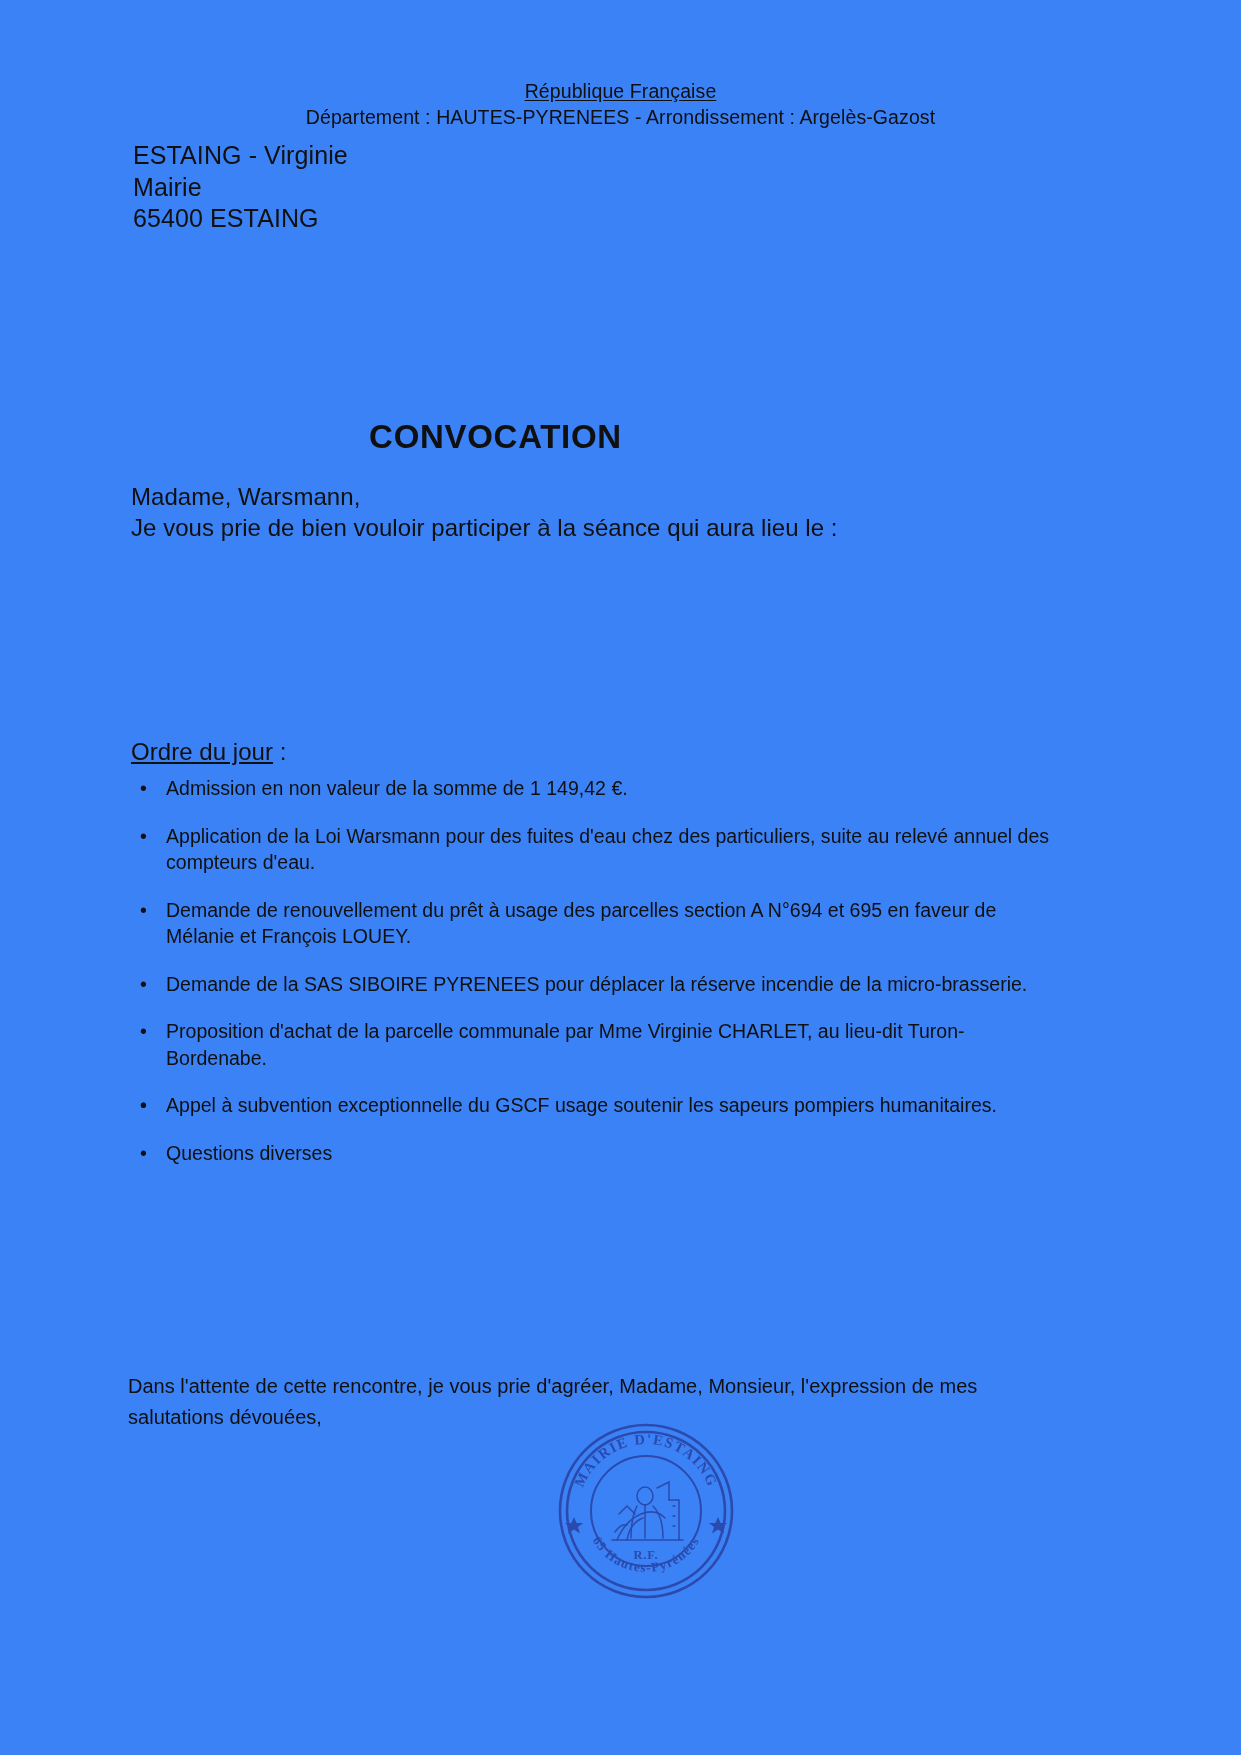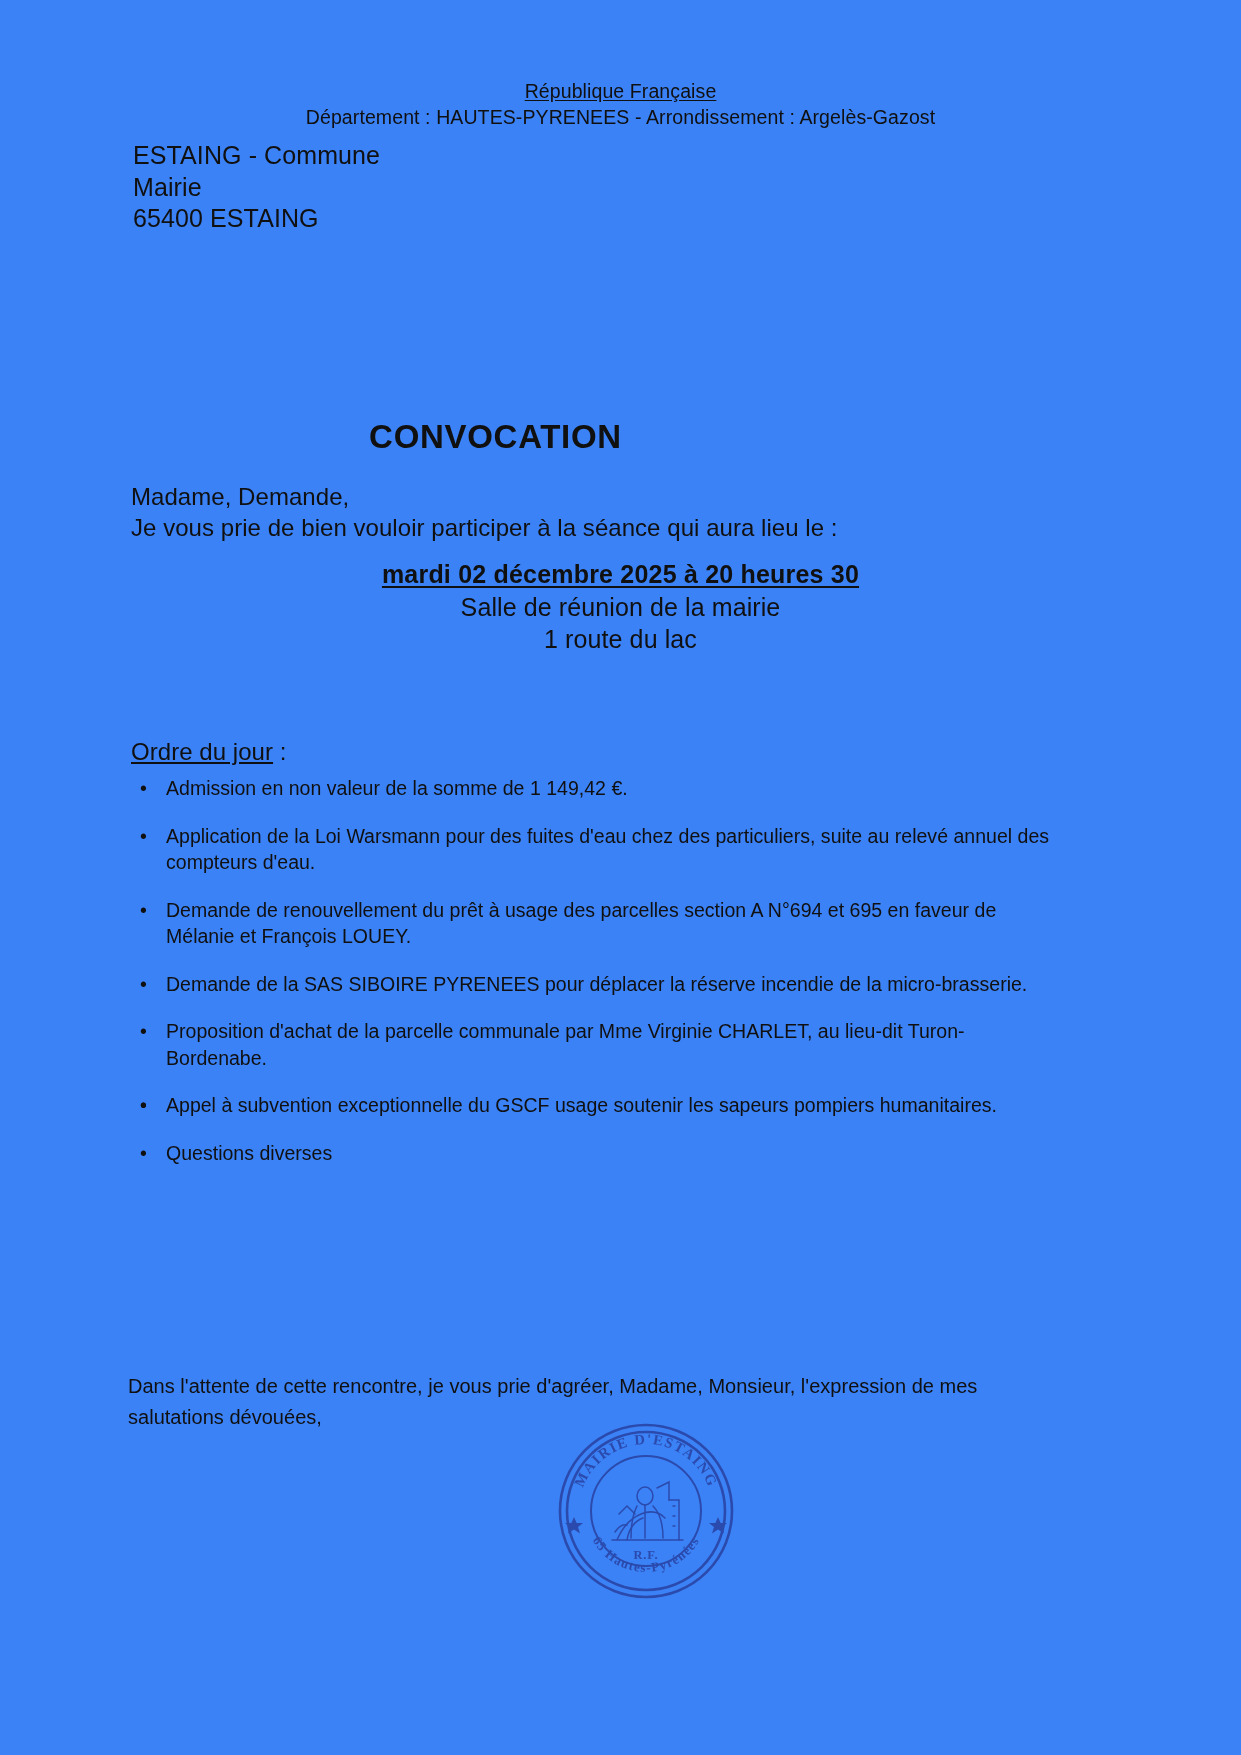--- a/index.html
+++ b/index.html
@@ -176,38 +176,33 @@
 <body>
 
 <div class="page">
 
   <div class="doc-header">
     <div class="republique">République Française</div>
     <div class="departement">Département : HAUTES-PYRENEES - Arrondissement : Argelès-Gazost</div>
   </div>
 
   <div class="sender">
-    <div>ESTAING - Commune</div>
+    <div>ESTAING - Virginie</div>
     <div>Mairie</div>
     <div>65400 ESTAING</div>
   </div>
 
 
   <div class="doc-title">CONVOCATION</div>
 
   <div class="intro">
-    <div>Madame, Demande,</div>
+    <div>Madame, Warsmann,</div>
     <div>Je vous prie de bien vouloir participer à la séance qui aura lieu le :</div>
   </div>
 
-  <div class="meeting">
-    <div class="meeting-when">mardi 02 décembre 2025 à 20 heures 30</div>
-    <div class="meeting-where">Salle de réunion de la mairie</div>
-    <div class="meeting-where">1 route du lac</div>
-  </div>
 
   <div class="agenda">
     <div class="agenda-heading"><span class="u">Ordre du jour</span><span> :</span></div>
     <ul class="agenda-list">
       <li class="agenda-item"><span class="bullet">•</span><span>Admission en non valeur de la somme de 1 149,42 €.</span></li>
       <li class="agenda-item"><span class="bullet">•</span><span>Application de la Loi Warsmann pour des fuites d'eau chez des particuliers, suite au relevé annuel des compteurs d'eau.</span></li>
       <li class="agenda-item"><span class="bullet">•</span><span>Demande de renouvellement du prêt à usage des parcelles section A N°694 et 695 en faveur de Mélanie et François LOUEY.</span></li>
       <li class="agenda-item"><span class="bullet">•</span><span>Demande de la SAS SIBOIRE PYRENEES pour déplacer la réserve incendie de la micro-brasserie.</span></li>
       <li class="agenda-item"><span class="bullet">•</span><span>Proposition d'achat de la parcelle communale par Mme Virginie CHARLET, au lieu-dit Turon-Bordenabe.</span></li>
       <li class="agenda-item"><span class="bullet">•</span></li>

